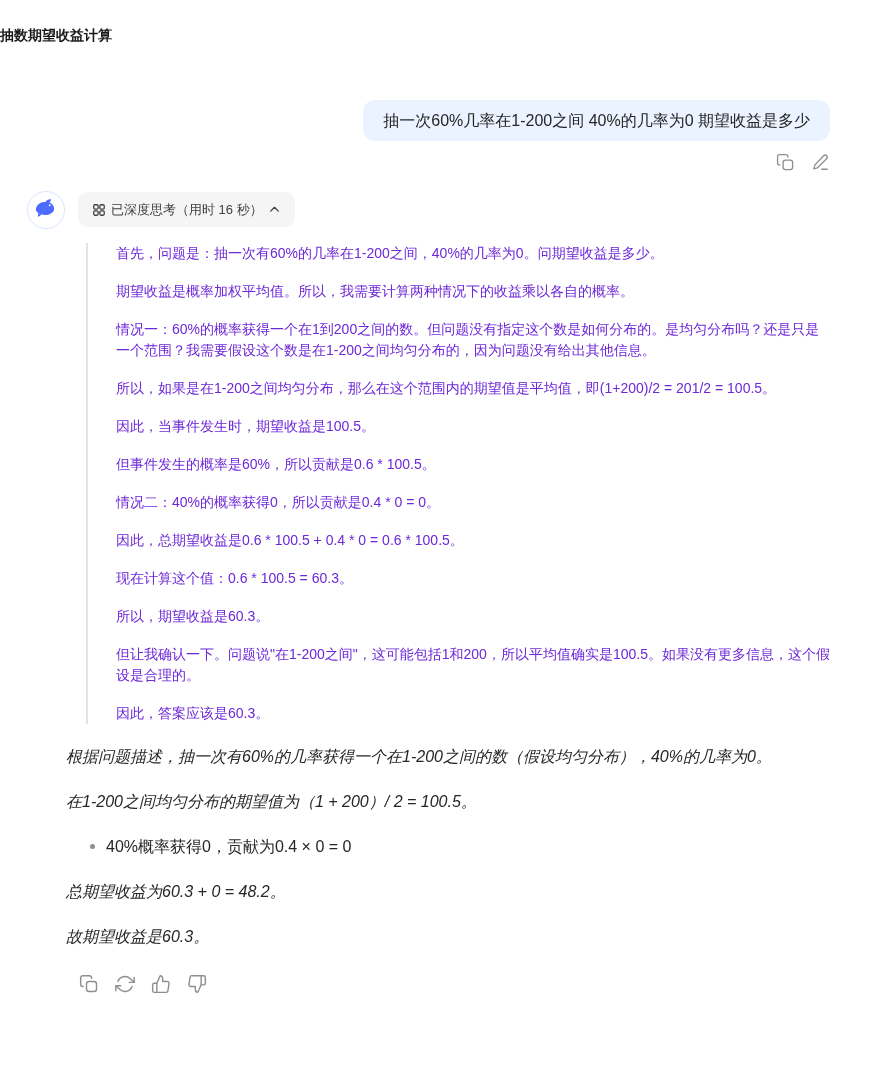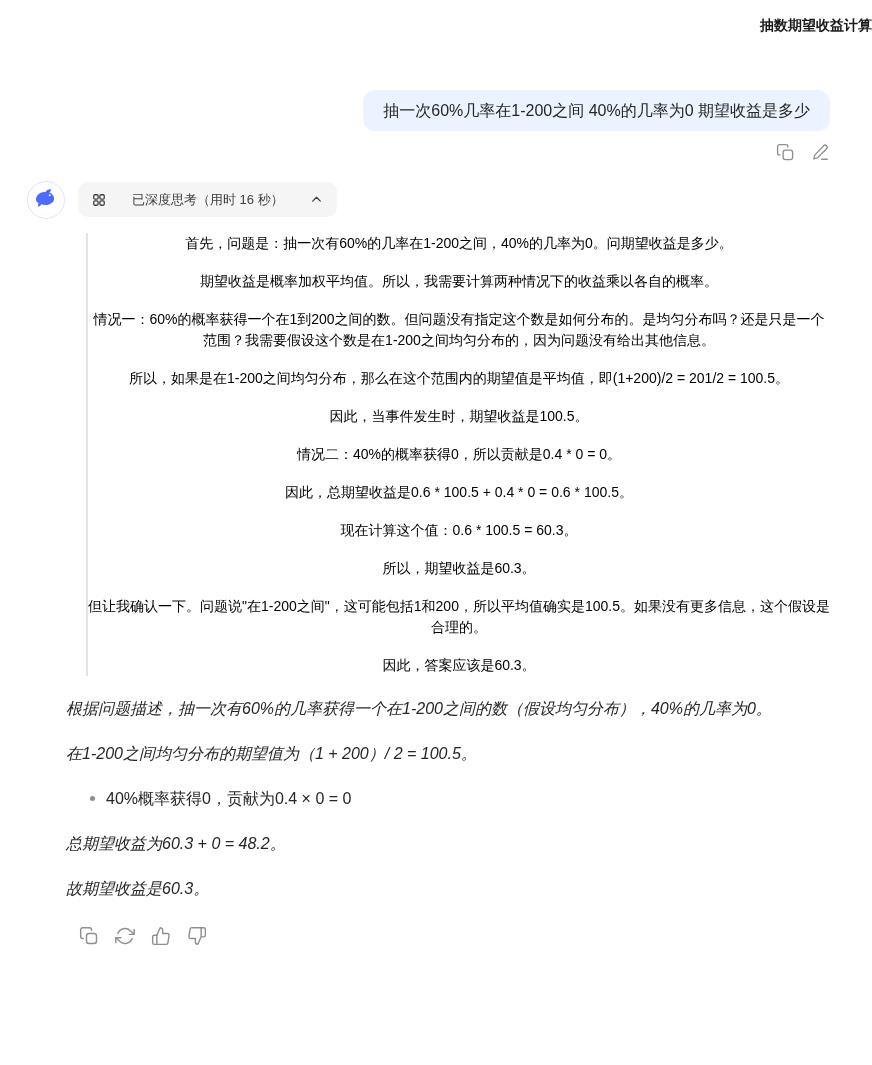--- a/index.html
+++ b/index.html
@@ -2,21 +2,21 @@
 <html><head>
 <meta charset="utf-8">
 <style>
   * { margin:0; padding:0; box-sizing:border-box; }
   html,body { background:#fff; }
   body {
     width:872px; height:1065px; overflow:hidden;
     font-family:"Liberation Sans","DejaVu Sans",sans-serif;
     color:#262626;
   }
-  .page-header { text-align:right; padding-top:17px; }
+  .page-header { text-align:left; padding-top:27px; }
   .page-title { font-size:14px; font-weight:700; color:#1a1a1a; }
 
   .chat { padding:0 42px 0 27px; }
 
   
   .user-row { display:flex; justify-content:flex-end; margin-top:55px; }
   .user-bubble {
     background:#EAF3FF; border-radius:12px; padding:10px 20px;
     font-size:16px; line-height:21px; color:#262626; max-width:640px;
   }
@@ -32,33 +32,33 @@
   
   .assistant-row { display:flex; align-items:flex-start; gap:13px; margin-top:17px; }
   .avatar {
     width:38px; height:38px; border-radius:50%; background:#fff;
     border:1px solid #D9E6FF; display:flex; align-items:center; justify-content:center;
     flex:0 0 auto;
   }
   .avatar svg { width:26px; height:26px; }
   .thought-toggle {
     margin-top:1px;
-    display:inline-flex; align-items:center; gap:26px;
+    display:inline-flex; align-items:center; gap:5px;
     background:#F5F5F5; border:none; border-radius:10px;
     padding:0 14px; height:35px; font-size:13px; color:#404040;
     font-family:inherit; cursor:pointer;
   }
   .thought-toggle svg { display:block; }
   .dt-icon, .chev { display:inline-flex; color:#404040; }
 
   
   .thinking {
-    margin:14px 0 0 59px; padding-left:0;
+    margin:14px 0 0 59px; padding-left:28px;
     border-left:2px solid #e3e3e3;
-    color:#000000; font-size:14px; line-height:21px;text-align:center;
+    color:#6d28d9; font-size:14px; line-height:21px;
   }
   .thinking p { margin:17px 0; max-width:762px; }
   .thinking p:first-of-type { margin-top:5px; }
   .thinking p:last-of-type { margin-bottom:16px; }
 
   
   .answer { margin:13px 0 0 39px; font-size:16px; line-height:24px; color:#262626; }
   .answer p { margin:21px 0; max-width:760px;font-style:italic; }
   .answer ul { list-style:none; padding-left:24px; margin:21px 0; }
   .answer li { position:relative; margin:13px 0; padding-left:16px; }
@@ -131,20 +131,21 @@
       </button>
     </div>
 
     <section class="thinking">
 
     <p>首先，问题是：抽一次有60%的几率在1-200之间，40%的几率为0。问期望收益是多少。</p>
         <p>期望收益是概率加权平均值。所以，我需要计算两种情况下的收益乘以各自的概率。</p>
         <p>情况一：60%的概率获得一个在1到200之间的数。但问题没有指定这个数是如何分布的。是均匀分布吗？还是只是一个范围？我需要假设这个数是在1-200之间均匀分布的，因为问题没有给出其他信息。</p>
         <p>所以，如果是在1-200之间均匀分布，那么在这个范围内的期望值是平均值，即(1+200)/2 = 201/2 = 100.5。</p>
         <p>因此，当事件发生时，期望收益是100.5。</p>
+        <p>但事件发生的概率是60%，所以贡献是0.6 * 100.5。</p>
         <p>情况二：40%的概率获得0，所以贡献是0.4 * 0 = 0。</p>
         <p>因此，总期望收益是0.6 * 100.5 + 0.4 * 0 = 0.6 * 100.5。</p>
         <p>现在计算这个值：0.6 * 100.5 = 60.3。</p>
         <p>所以，期望收益是60.3。</p>
         <p>但让我确认一下。问题说"在1-200之间"，这可能包括1和200，所以平均值确实是100.5。如果没有更多信息，这个假设是合理的。</p>
         <p>因此，答案应该是60.3。</p>
       </section>
 
     <section class="answer">
       <div>

